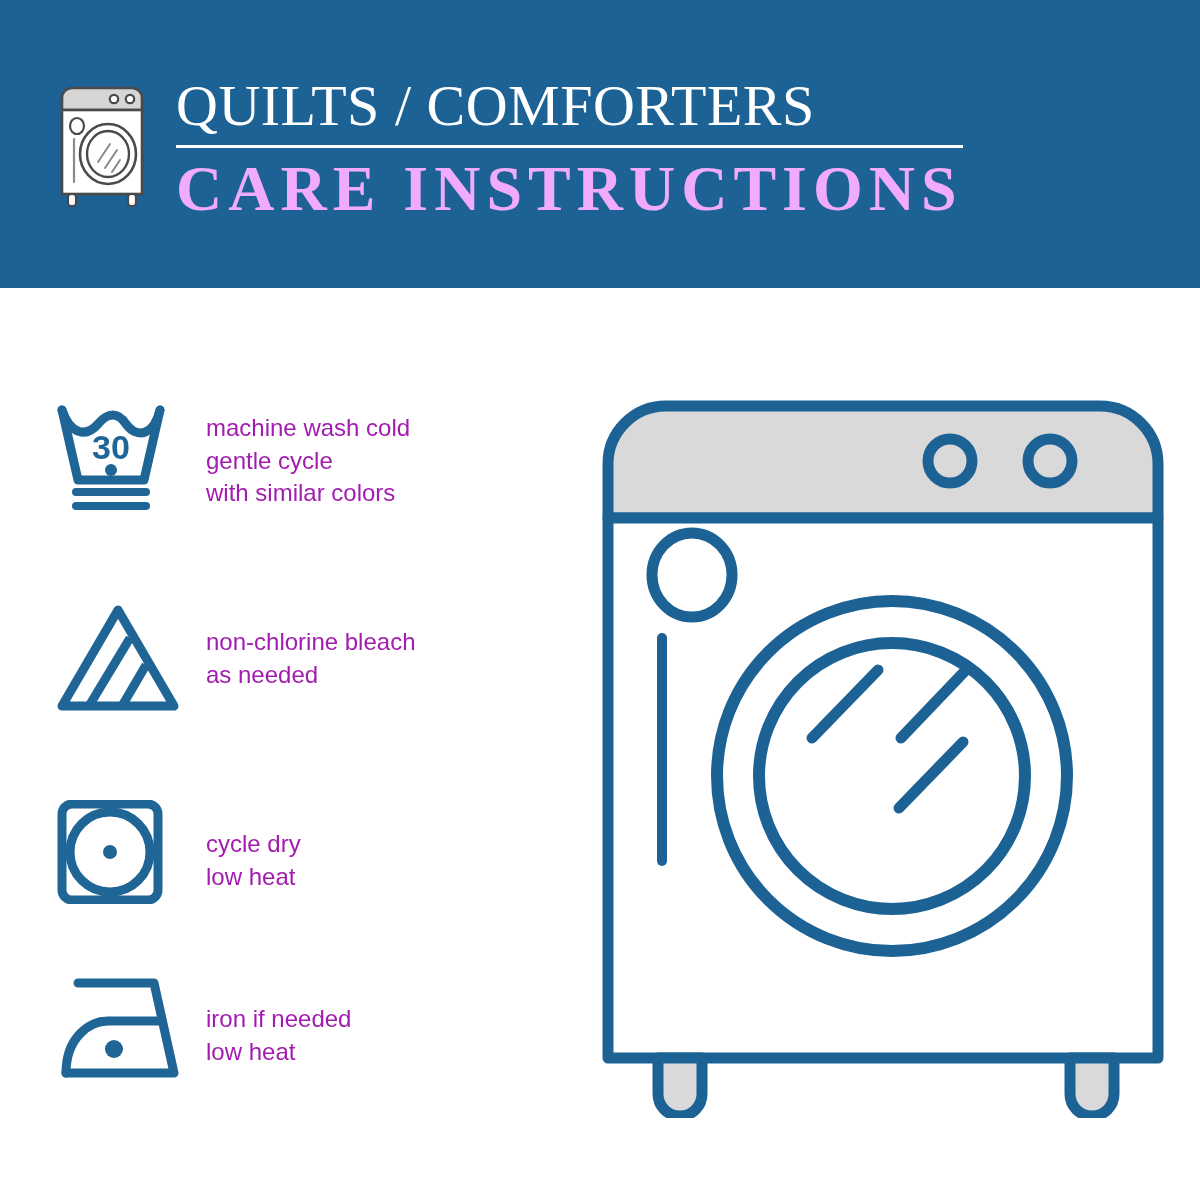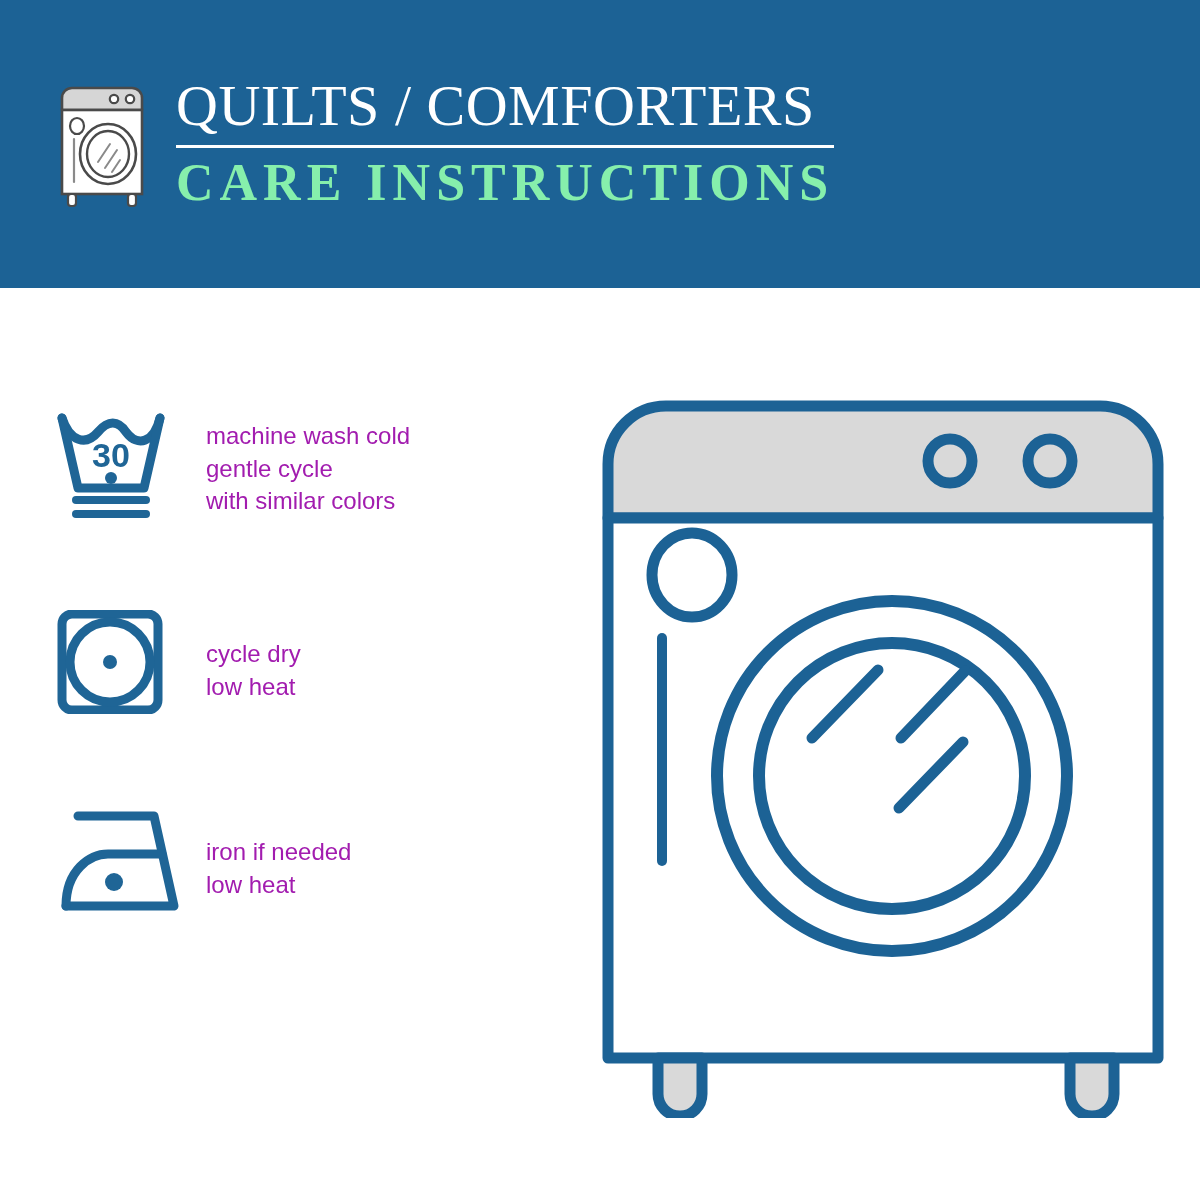--- a/index.html
+++ b/index.html
@@ -49,37 +49,37 @@
     letter-spacing:0.5px;
     white-space:nowrap;
   }
   .title-rule {
     height:3px;
     background:#ffffff;
     margin:10px 0 9px 0;
     width:100%;
   }
   .title-sub {
-    color:#86efac;
-    font-size:52px;
+    color:#f0abfc;
+    font-size:64px;
     font-weight:700;
     line-height:1;
     letter-spacing:6px;
     white-space:nowrap;
   }
 
   
   .content {
     position:absolute;
     left:0; top:288px;
     width:1200px; height:912px;
   }
   .symbol-list {
     position:absolute;
-    left:56px; top:124px;
+    left:56px; top:116px;
     width:480px;
   }
   .symbol-row {
     position:relative;
     height:198px;
     display:flex;
     align-items:flex-start;
   }
   .symbol-row:nth-child(3) { height:175px; }
   .symbol-icon-wrap {
@@ -170,20 +170,35 @@
             <rect x="16" y="98" width="78" height="8" rx="4" fill="#1f6596"></rect>
           </svg>
         </div>
         <div class="symbol-text">
           <span class="line">machine wash cold</span>
           <span class="line">gentle cycle</span>
           <span class="line">with similar colors</span>
         </div>
       </div>
 
+      <div class="symbol-row row-bleach">
+        <div class="symbol-icon-wrap">
+          <svg class="symbol-icon" width="128" height="112" viewBox="0 0 128 112">
+
+            <path d="M62 8 L118 104 L6 104 Z" fill="none" stroke="#1f6596" stroke-width="9" stroke-linejoin="round"></path>
+
+            <line x1="74" y1="36" x2="33" y2="104" stroke="#1f6596" stroke-width="9" stroke-linecap="butt"></line>
+            <line x1="90" y1="63" x2="66" y2="104" stroke="#1f6596" stroke-width="9" stroke-linecap="butt"></line>
+          </svg>
+        </div>
+        <div class="symbol-text">
+          <span class="line">non-chlorine bleach</span>
+          <span class="line">as needed</span>
+        </div>
+      </div>
 
       <div class="symbol-row row-dry">
         <div class="symbol-icon-wrap">
           <svg class="symbol-icon" width="116" height="104" viewBox="0 0 116 104">
             <rect x="6" y="4" width="96" height="96" rx="10" fill="none" stroke="#1f6596" stroke-width="9"></rect>
             <circle cx="54" cy="52" r="40" fill="none" stroke="#1f6596" stroke-width="9"></circle>
             <circle cx="54" cy="52" r="7" fill="#1f6596"></circle>
           </svg>
         </div>
         <div class="symbol-text">

